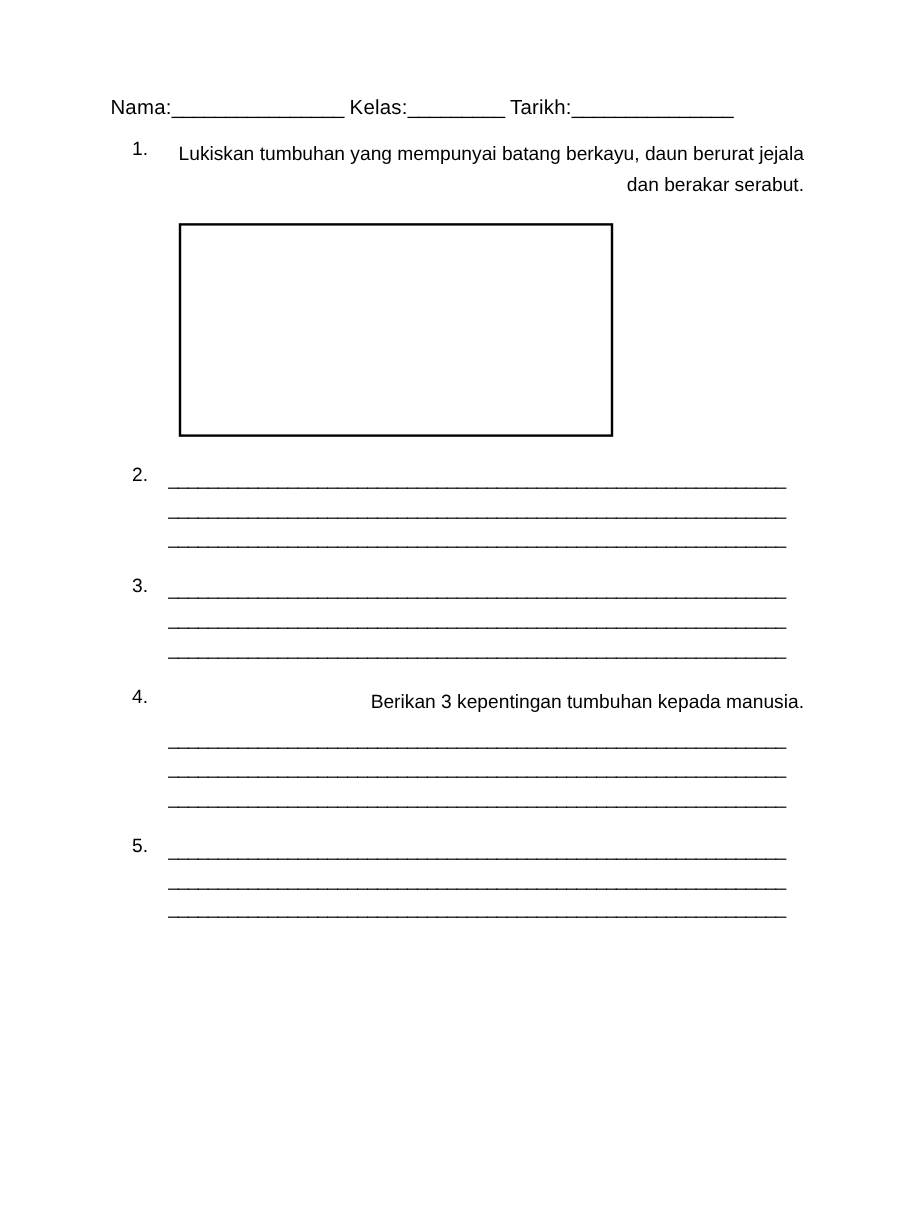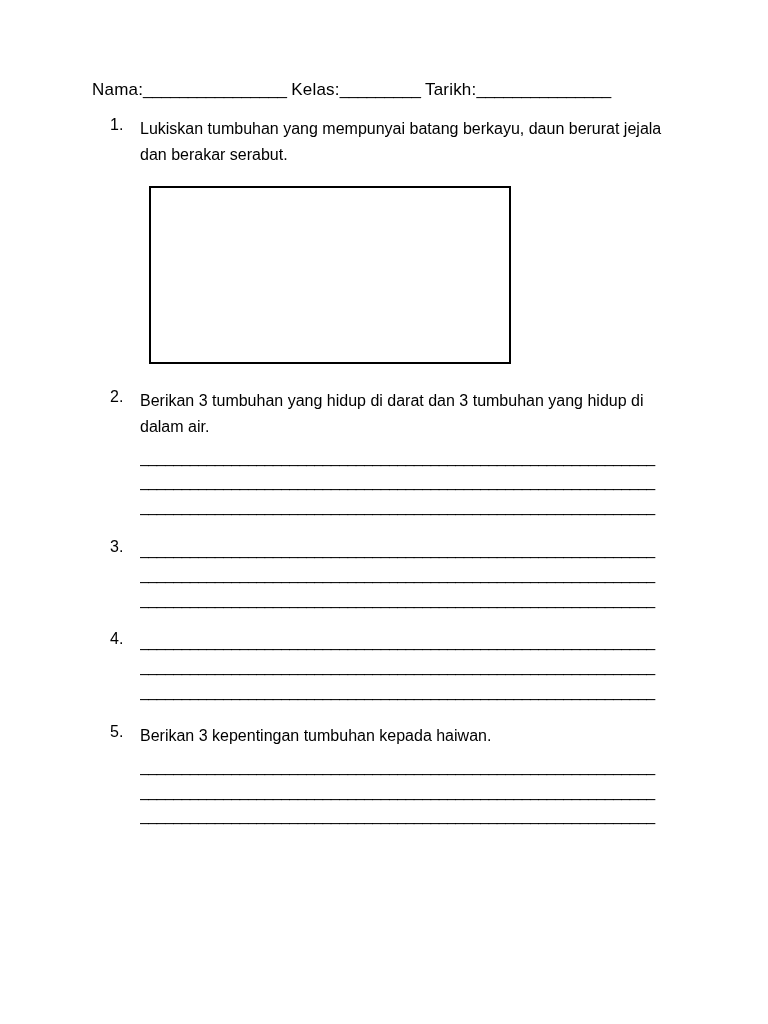--- a/index.html
+++ b/index.html
@@ -52,20 +52,21 @@
     position: absolute;
     left: 18px;
     top: 0;
     font-size: 16px;
   }
   .qtext {
     font-size: 16px;
     line-height: 1.62;
     margin: 0 0 6px 0;
     max-width: 530px;
+    text-align: right;
   }
   .answer-box {
     width: 362px;
     height: 178px;
     border: 2px solid #000000;
     margin: 18px 0 24px 57px;
     box-sizing: border-box;
   }
   .lines {
     margin: 4px 0 18px 0;
@@ -95,49 +96,48 @@
   <ol class="questions">
 
     <li class="question q1">
       <span class="qnum">1.</span>
       <p class="qtext">Lukiskan tumbuhan yang mempunyai batang berkayu, daun berurat jejala dan berakar serabut.</p>
     </li>
     <div class="answer-box"></div>
 
     <li class="question">
       <span class="qnum">2.</span>
-      <p class="qtext">Berikan 3 tumbuhan yang hidup di darat dan 3 tumbuhan yang hidup di dalam air.</p>
       <div class="lines">
         <div class="rule">______________________________________________________________</div>
         <div class="rule">______________________________________________________________</div>
         <div class="rule">______________________________________________________________</div>
       </div>
     </li>
 
     <li class="question">
       <span class="qnum">3.</span>
       <div class="lines">
         <div class="rule">______________________________________________________________</div>
         <div class="rule">______________________________________________________________</div>
         <div class="rule">______________________________________________________________</div>
       </div>
     </li>
 
     <li class="question">
       <span class="qnum">4.</span>
+      <p class="qtext">Berikan 3 kepentingan tumbuhan kepada manusia.</p>
       <div class="lines">
         <div class="rule">______________________________________________________________</div>
         <div class="rule">______________________________________________________________</div>
         <div class="rule">______________________________________________________________</div>
       </div>
     </li>
 
     <li class="question">
       <span class="qnum">5.</span>
-      <p class="qtext">Berikan 3 kepentingan tumbuhan kepada haiwan.</p>
       <div class="lines">
         <div class="rule">______________________________________________________________</div>
         <div class="rule">______________________________________________________________</div>
         <div class="rule">______________________________________________________________</div>
       </div>
     </li>
 
   </ol>
 </div>
 

